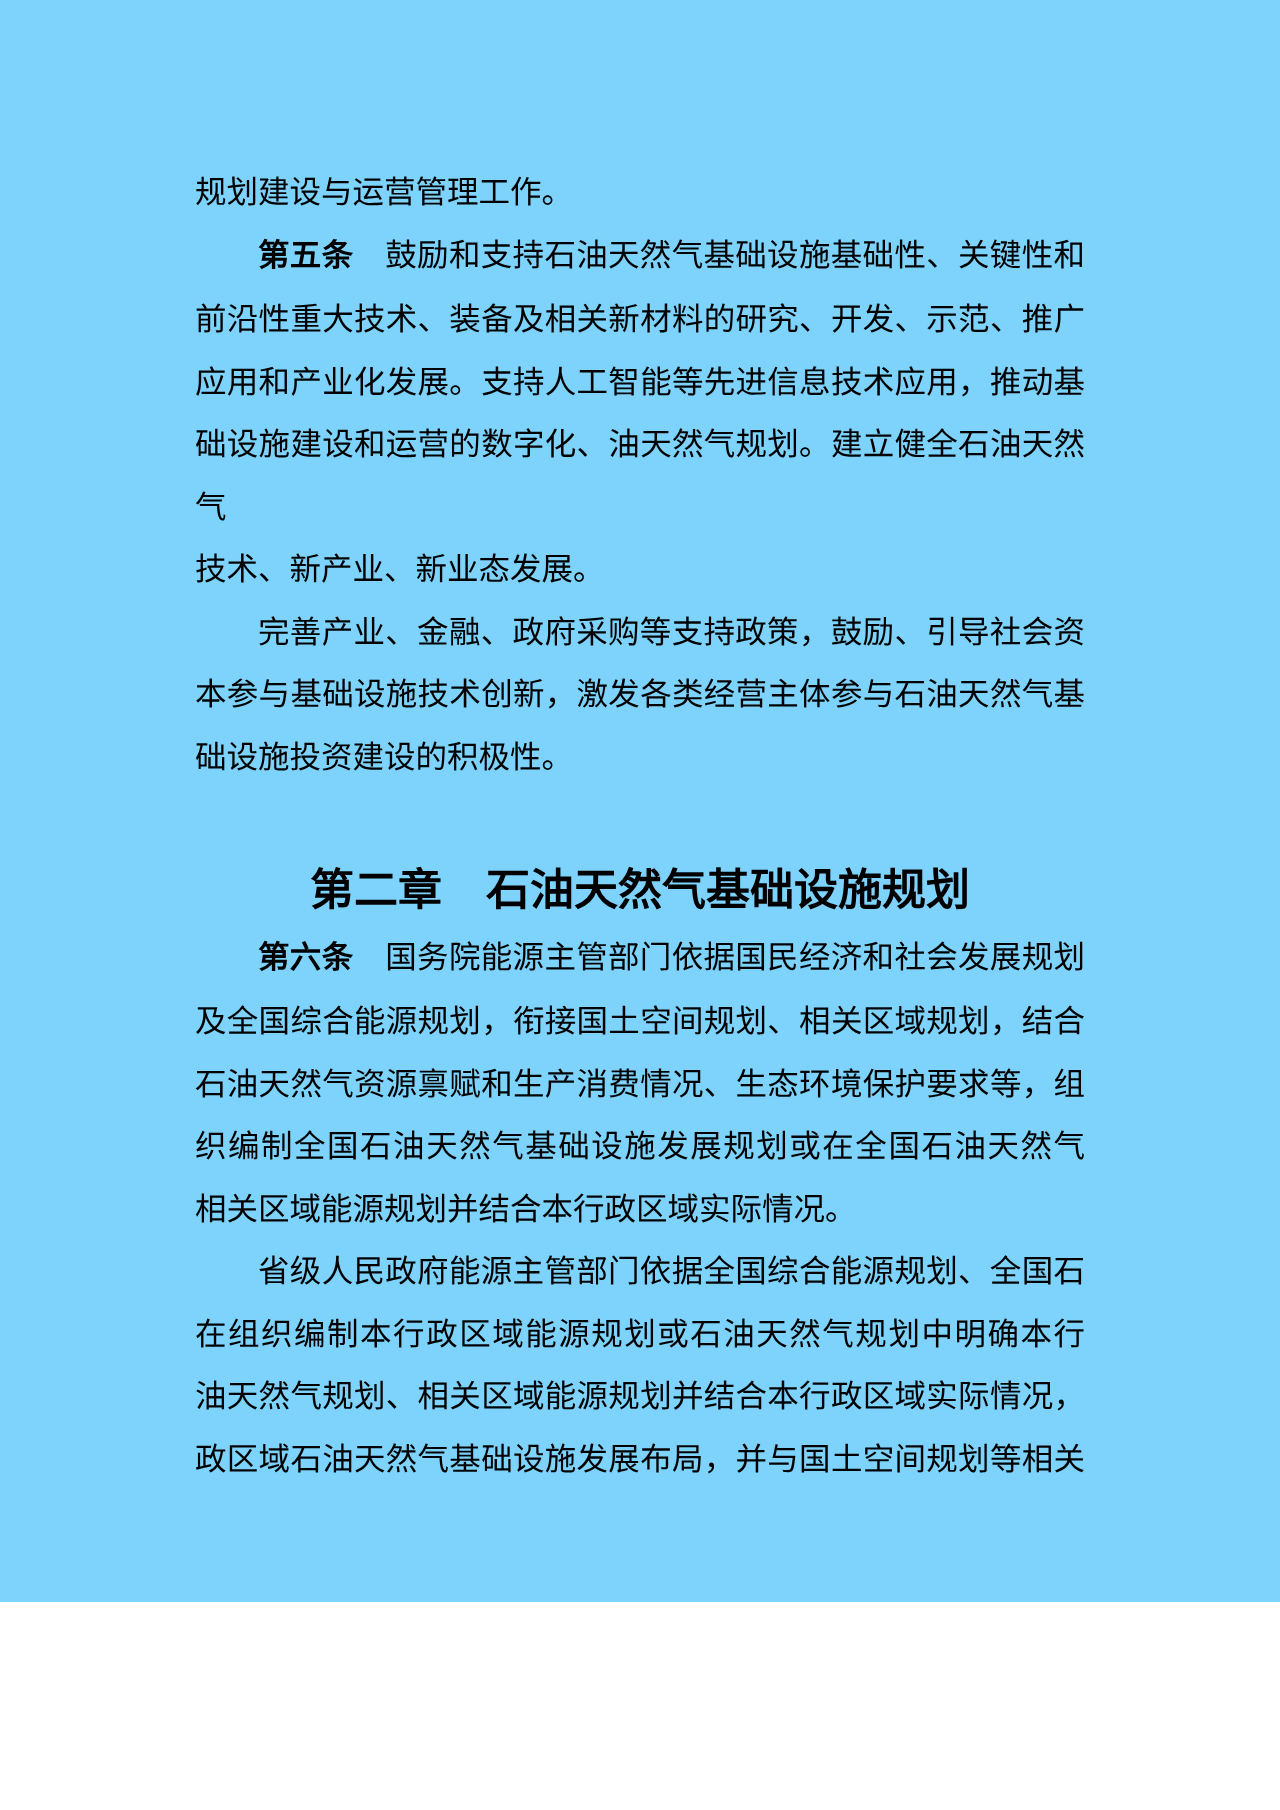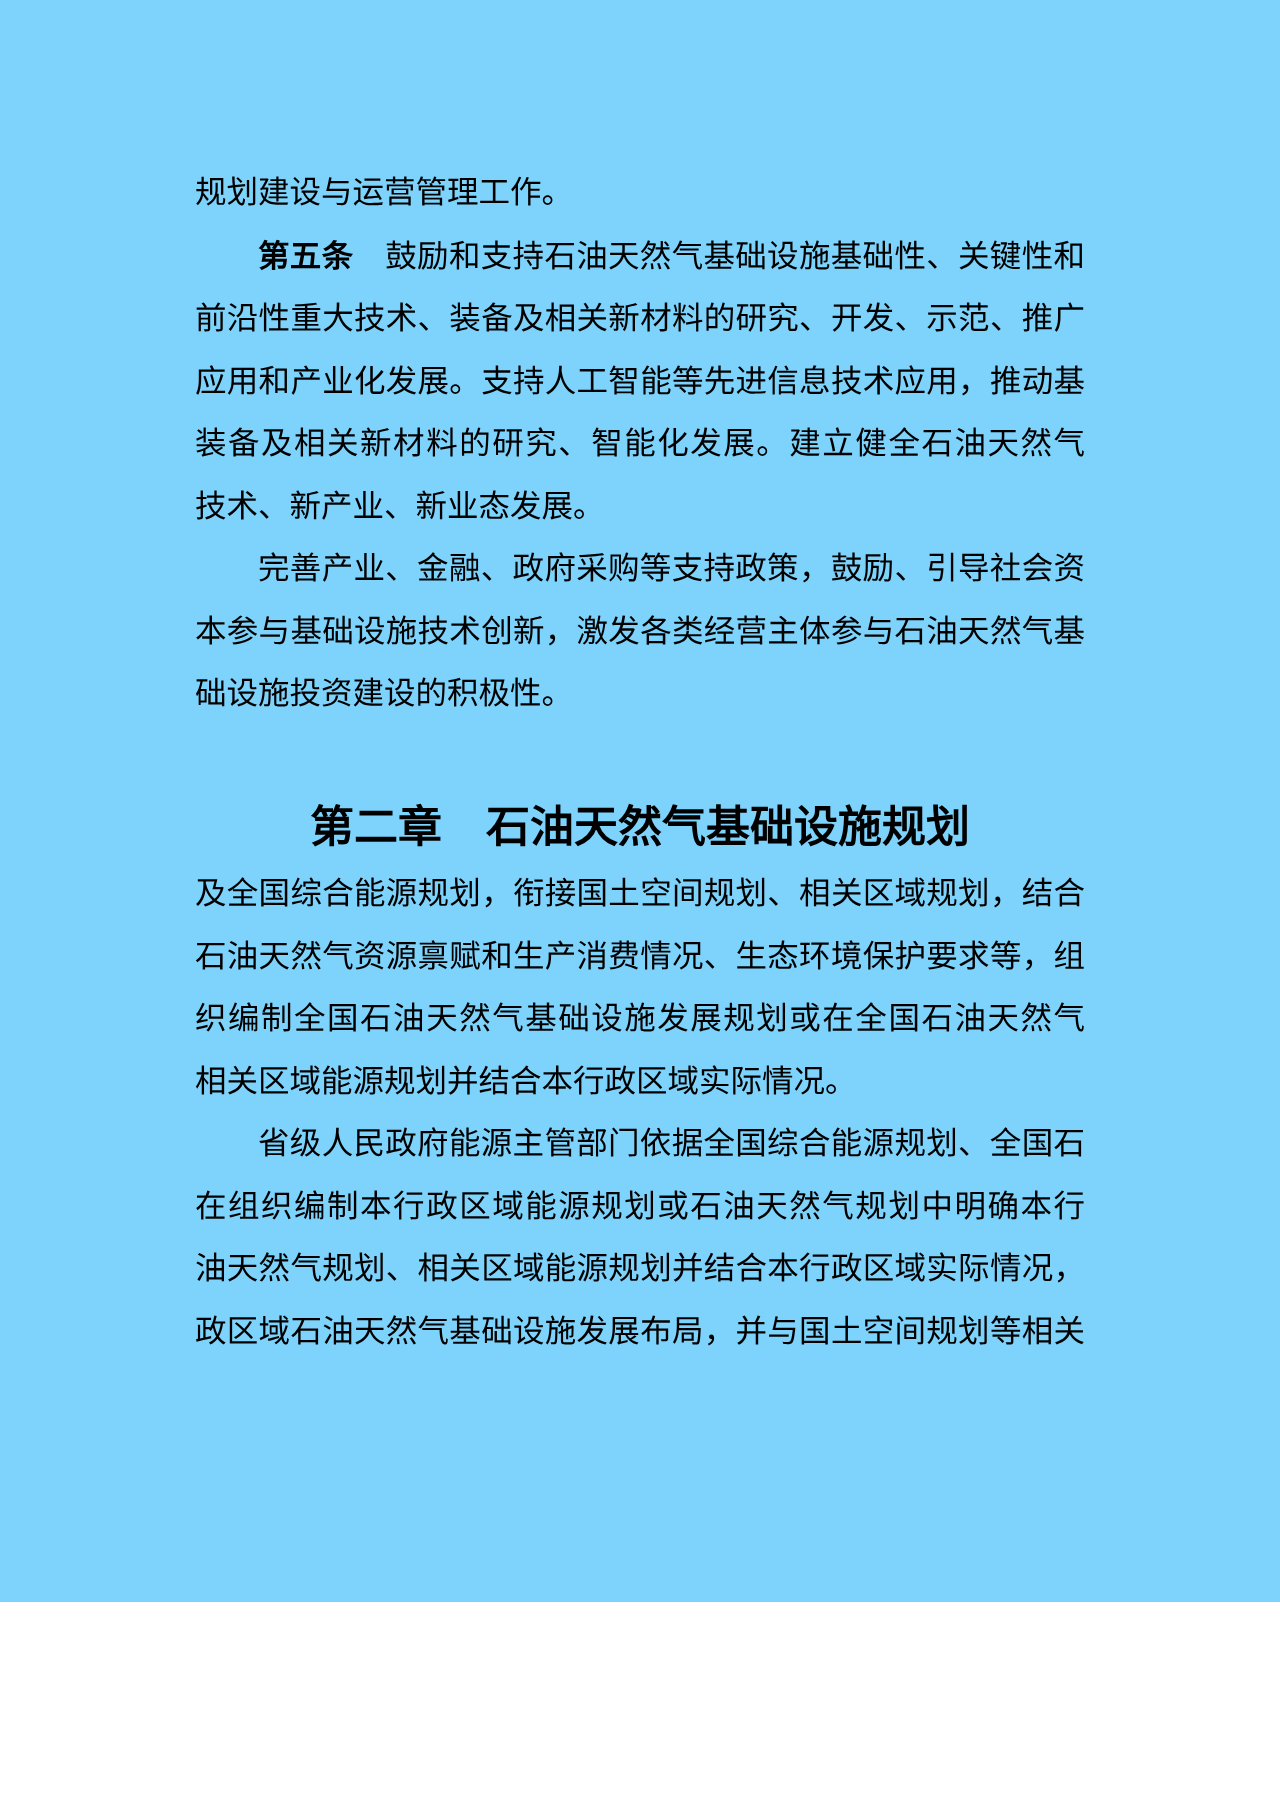--- a/index.html
+++ b/index.html
@@ -32,21 +32,21 @@
     text-align-last: justify;
     white-space: normal;
   }
   .line.indent { text-indent: 2em; }
   .line.no-flush {
     text-align: left;
     text-align-last: left;
   }
   .kw {
     font-weight: 700;
-    font-family: Liberation Sans, sans-serif;
+    font-family: Liberation Mono, monospace;
   }
   .chapter-heading {
     margin: 70px 0 5px 0;
     text-align: center;
     text-align-last: center;
     font-weight: 700;
     font-size: 44px;
     line-height: 62.5px;
     font-family: "Liberation Sans", "DejaVu Sans", sans-serif;
   }
@@ -66,30 +66,31 @@
 
 <div class="page">
   <div class="content" id="doc-body">
       <div class="para">
         <div class="line no-flush">规划建设与运营管理工作。</div>
       </div>
       <div class="para">
         <div class="line indent"><span class="kw">第五条</span><span>　鼓励和支持石油天然气基础设施基础性、关键性和</span></div>
         <div class="line">前沿性重大技术、装备及相关新材料的研究、开发、示范、推广</div>
         <div class="line">应用和产业化发展。支持人工智能等先进信息技术应用，推动基</div>
-        <div class="line">装备及相关新材料的研究、智能化发展。建立健全石油天然气</div>
+        <div class="line">础设施建设和运营的数字化、油天然气规划。建立健全石油天然气</div>
         <div class="line no-flush">技术、新产业、新业态发展。</div>
       </div>
       <div class="para">
         <div class="line indent">完善产业、金融、政府采购等支持政策，鼓励、引导社会资</div>
         <div class="line">本参与基础设施技术创新，激发各类经营主体参与石油天然气基</div>
         <div class="line no-flush">础设施投资建设的积极性。</div>
       </div>
       <div class="chapter-heading">第二章　石油天然气基础设施规划</div>
       <div class="para">
+        <div class="line indent"><span class="kw">第六条</span><span>　国务院能源主管部门依据国民经济和社会发展规划</span></div>
         <div class="line">及全国综合能源规划，衔接国土空间规划、相关区域规划，结合</div>
         <div class="line">石油天然气资源禀赋和生产消费情况、生态环境保护要求等，组</div>
         <div class="line">织编制全国石油天然气基础设施发展规划或在全国石油天然气</div>
         <div class="line no-flush">相关区域能源规划并结合本行政区域实际情况。</div>
       </div>
       <div class="para">
         <div class="line indent">省级人民政府能源主管部门依据全国综合能源规划、全国石</div>
         <div class="line">在组织编制本行政区域能源规划或石油天然气规划中明确本行</div>
         <div class="line">油天然气规划、相关区域能源规划并结合本行政区域实际情况，</div>
         <div class="line">政区域石油天然气基础设施发展布局，并与国土空间规划等相关</div>

